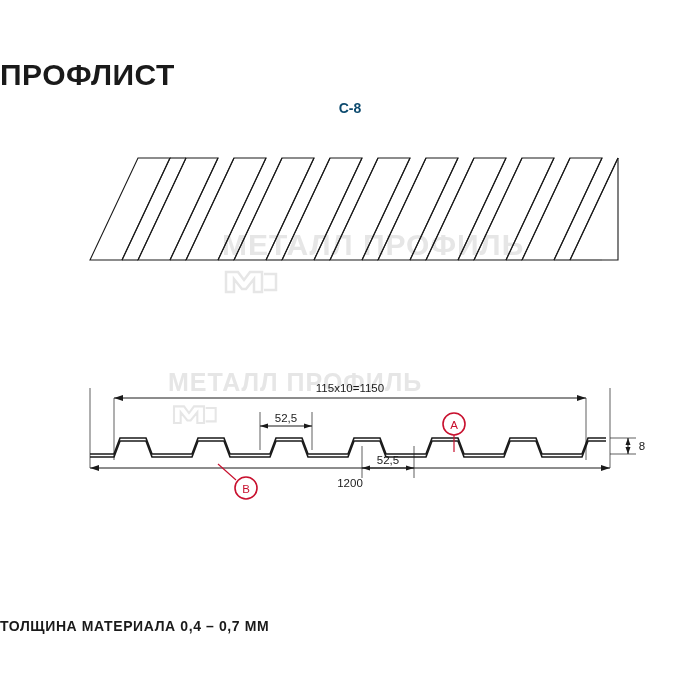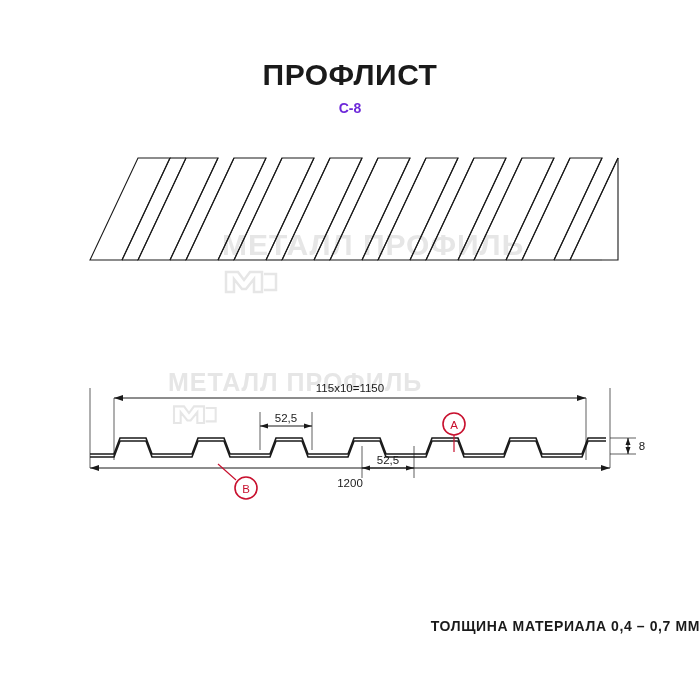--- a/index.html
+++ b/index.html
@@ -18,56 +18,55 @@
   .page {
     position: relative;
     width: 700px;
     height: 700px;
   }
   .title {
     position: absolute;
     top: 58px;
     left: 0;
     width: 700px;
-    text-align: center;
     font-size: 30px;
     font-weight: bold;
     letter-spacing: 0.5px;
     color: #1a1a1a;
   }
   .subtitle {
     position: absolute;
     top: 100px;
     left: 0;
     width: 700px;
     text-align: center;
     font-size: 14px;
     font-weight: bold;
-    color: #6d28d9;
+    color: #0c4a6e;
   }
   .iso-wrap {
     position: absolute;
     top: 140px;
     left: 60px;
     width: 580px;
     height: 165px;
   }
   .section-wrap {
     position: absolute;
     top: 368px;
     left: 50px;
     width: 600px;
     height: 150px;
   }
   .footer {
     position: absolute;
     top: 618px;
     left: 0;
     width: 700px;
-    text-align: right;
+    text-align: left;
     font-size: 14px;
     font-weight: bold;
     letter-spacing: 0.6px;
     color: #1a1a1a;
   }
   .wm {
     position: absolute;
     color: #e6e6e6;
     font-weight: bold;
     pointer-events: none;

